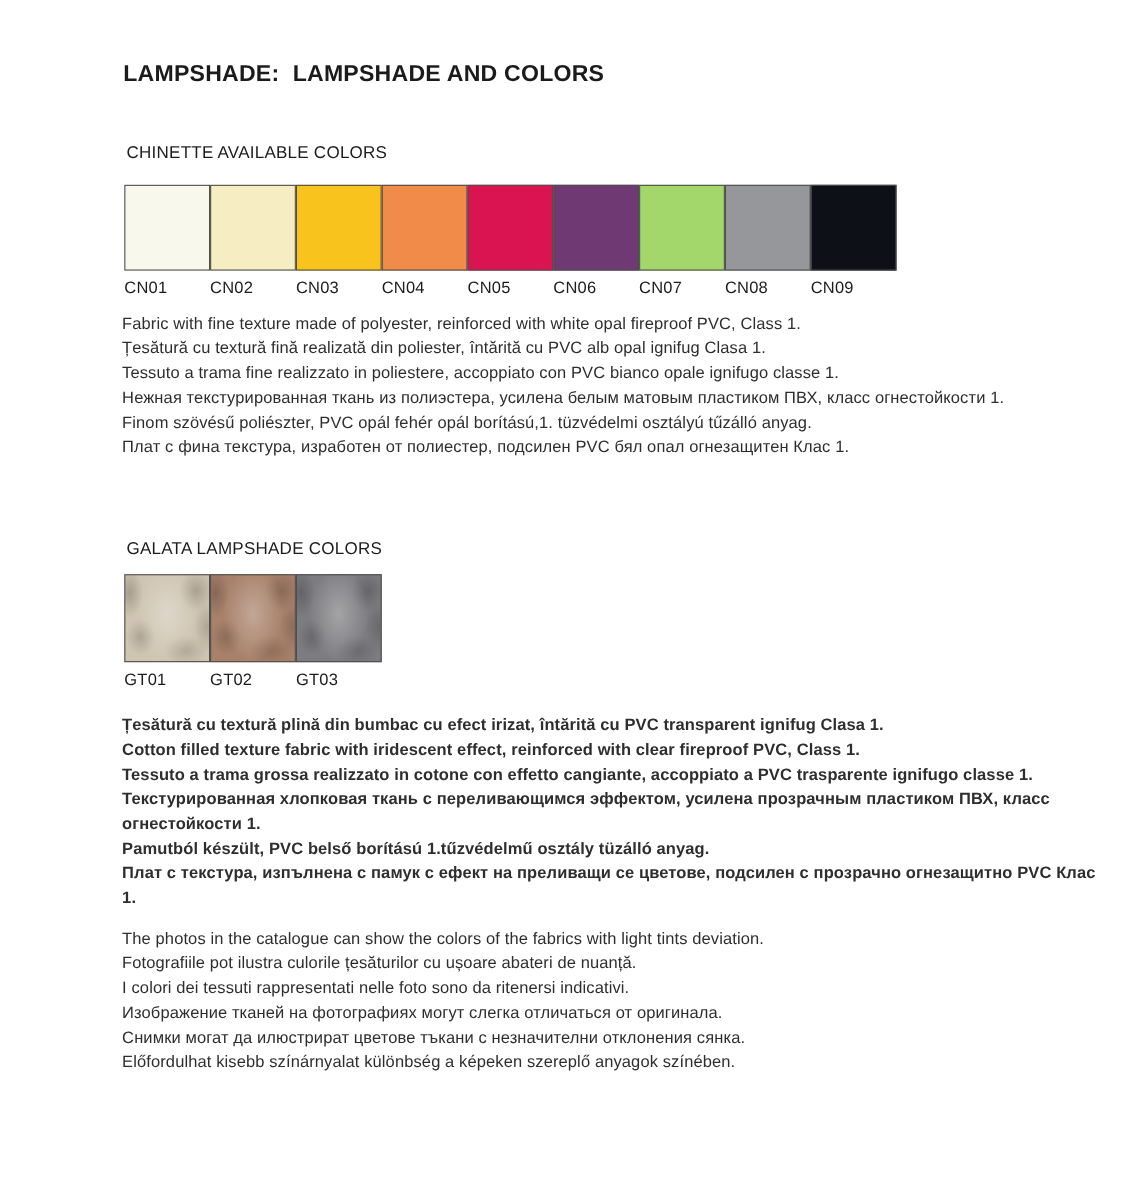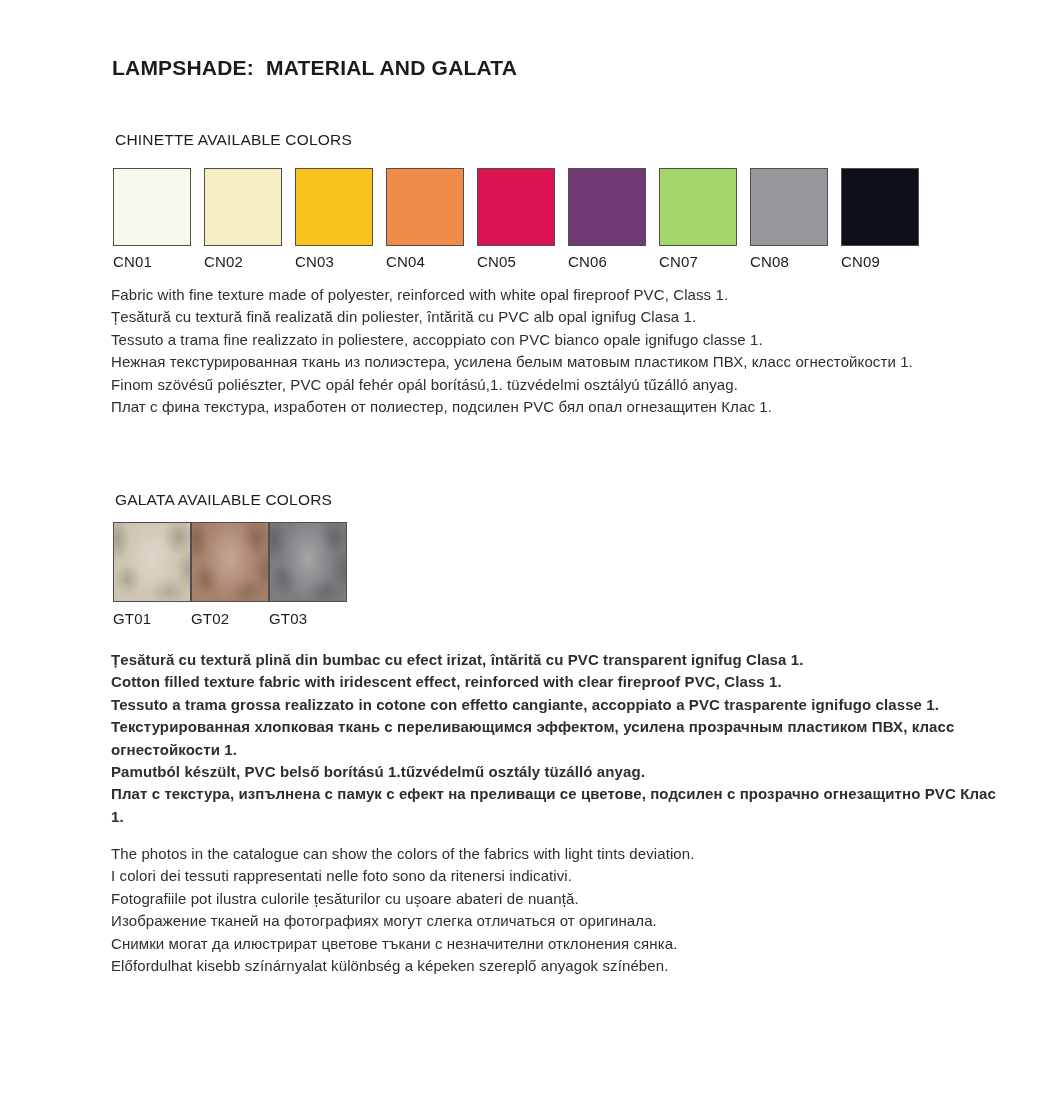--- a/index.html
+++ b/index.html
@@ -33,21 +33,21 @@
     color: #1d1d1d;
     white-space: pre;
   }
   .chinette-header { left: 115px; top: 131px; }
   .galata-header   { left: 115px; top: 491px; }
 
   .swatch-row {
     position: absolute;
     left: 113px;
     display: flex;
-    gap: 13px;
+    gap: 0;
   }
   .chinette-row { top: 168px; }
   .galata-row   { top: 522px; gap: 0; }
 
   .swatch-cell {
     display: flex;
     flex-direction: column;
     width: 78px;
   }
   .swatch {
@@ -86,21 +86,21 @@
     color: #2e2e2e;
   }
   .para p { margin: 0; padding: 0; white-space: pre-wrap; }
   .para-chinette { top: 284px; }
   .para-galata   { top: 649px; font-weight: bold; }
   .para-note     { top: 843px; }
 </style>
 </head>
 <body>
 
-<div class="page-title">LAMPSHADE:  MATERIAL AND GALATA</div>
+<div class="page-title">LAMPSHADE:  LAMPSHADE AND COLORS</div>
 
 <div class="section-header chinette-header">CHINETTE AVAILABLE COLORS</div>
 
 <div class="swatch-row chinette-row">
   <div class="swatch-cell">
     <div class="swatch" style="background-color: rgb(248, 248, 236);"></div>
     <div class="swatch-label">CN01</div>
   </div>
   <div class="swatch-cell">
     <div class="swatch" style="background-color: rgb(246, 238, 194);"></div>
@@ -138,21 +138,21 @@
 
 <div class="para para-chinette">
   <p>Fabric with fine texture made of polyester, reinforced with white opal fireproof PVC, Class 1.</p>
   <p>Țesătură cu textură fină realizată din poliester, întărită cu PVC alb opal ignifug Clasa 1.</p>
   <p>Tessuto a trama fine realizzato in poliestere, accoppiato con PVC bianco opale ignifugo classe 1.</p>
   <p>Нежная текстурированная ткань из полиэстера, усилена белым матовым пластиком ПВХ, класс огнестойкости 1.</p>
   <p>Finom szövésű poliészter, PVC opál fehér opál borítású,1. tüzvédelmi osztályú tűzálló anyag.</p>
   <p>Плат с фина текстура, изработен от полиестер, подсилен PVC бял опал огнезащитен Клас 1.</p>
 </div>
 
-<div class="section-header galata-header">GALATA AVAILABLE COLORS</div>
+<div class="section-header galata-header">GALATA LAMPSHADE COLORS</div>
 
 <div class="swatch-row galata-row">
   <div class="swatch-cell">
     <div class="swatch" style="background-color: rgb(207, 197, 178);"></div>
     <div class="swatch-label">GT01</div>
   </div>
   <div class="swatch-cell">
     <div class="swatch" style="background-color: rgb(168, 129, 106);"></div>
     <div class="swatch-label">GT02</div>
   </div>
@@ -166,18 +166,18 @@
   <p>Țesătură cu textură plină din bumbac cu efect irizat, întărită cu PVC transparent ignifug Clasa 1.</p>
   <p>Cotton filled texture fabric with iridescent effect, reinforced with clear fireproof PVC, Class 1.</p>
   <p>Tessuto a trama grossa realizzato in cotone con effetto cangiante, accoppiato a PVC trasparente ignifugo classe 1.</p>
   <p>Текстурированная хлопковая ткань с переливающимся эффектом, усилена прозрачным пластиком ПВХ, класс огнестойкости 1.</p>
   <p>Pamutból készült, PVC belső borítású 1.tűzvédelmű osztály tüzálló anyag.</p>
   <p>Плат с текстура, изпълнена с памук с ефект на преливащи се цветове, подсилен с прозрачно огнезащитно PVC Клас 1.</p>
 </div>
 
 <div class="para para-note">
   <p>The photos in the catalogue can show the colors of the fabrics with light tints deviation.</p>
+  <p>Fotografiile pot ilustra culorile țesăturilor cu ușoare abateri de nuanță.</p>
   <p>I colori dei tessuti rappresentati nelle foto sono da ritenersi indicativi.</p>
-  <p>Fotografiile pot ilustra culorile țesăturilor cu ușoare abateri de nuanță.</p>
   <p>Изображение тканей на фотографиях могут слегка отличаться от оригинала.</p>
   <p>Снимки могат да илюстрират цветове тъкани с незначителни отклонения сянка.</p>
   <p>Előfordulhat kisebb színárnyalat különbség a képeken szereplő anyagok színében.</p>
 </div>
 
 </body></html>

